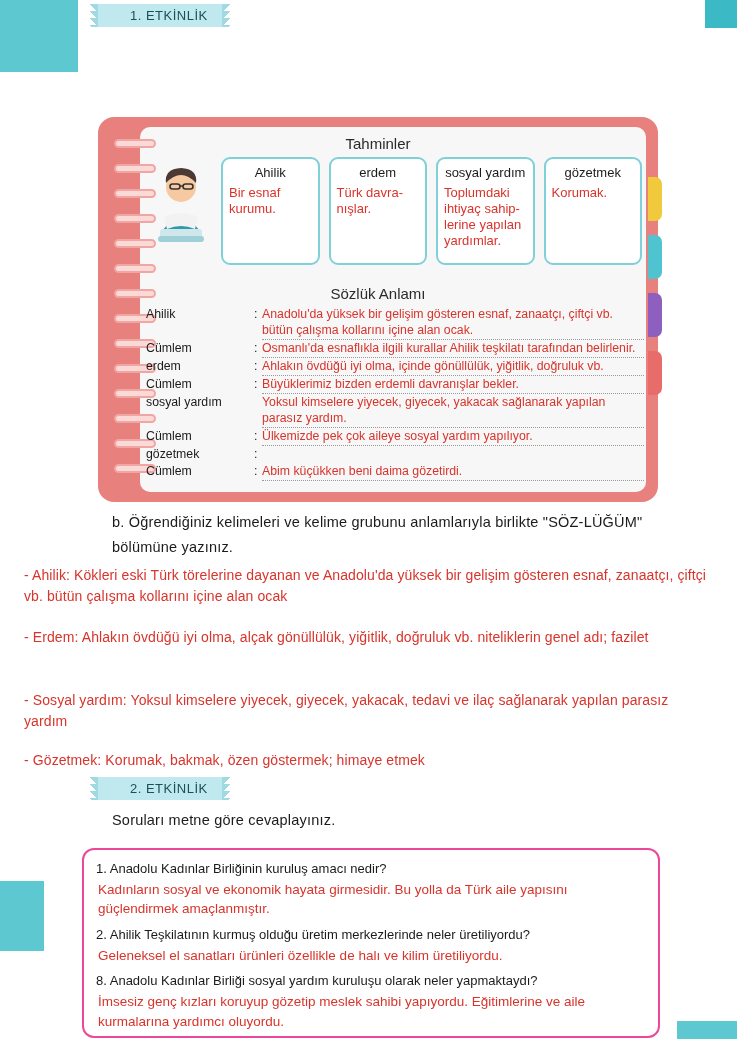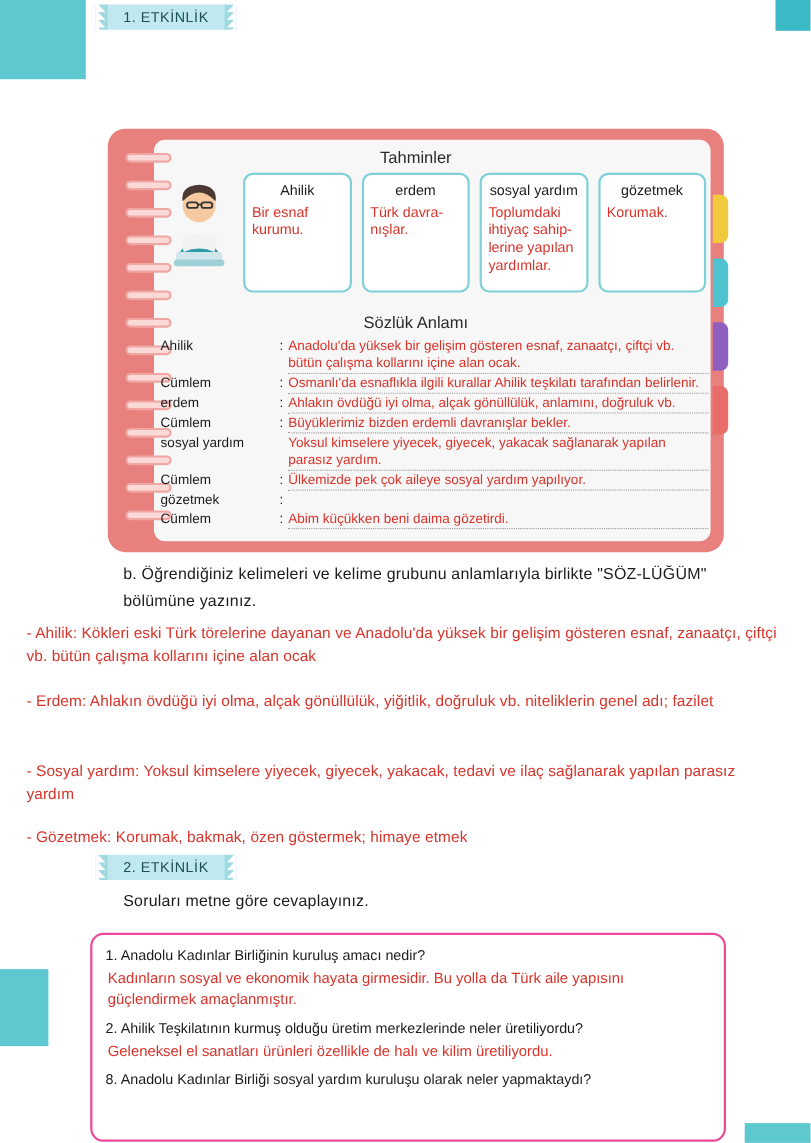--- a/index.html
+++ b/index.html
@@ -42,21 +42,21 @@
   .etkinlik::before, .etkinlik::after {
     content: "";
     position: absolute;
     top: 0; bottom: 0;
     width: 11px;
     background:
       linear-gradient(45deg, transparent 50%, #9fd9e2 50%) 0 0/11px 7px repeat-y;
   }
   .etkinlik::before { left: -9px; }
   .etkinlik::after { right: -9px; transform: scaleX(-1); }
-  .etk-label { position: relative; z-index: 2; }
+  .etk-label { position: relative; z-index: 2; margin-left: 18px; }
 
   .para {
     position: absolute;
     font-size: 14.5px;
     line-height: 1.72;
     color: #1b1b1b;
     letter-spacing: .2px;
   }
 
   
@@ -277,21 +277,21 @@
         <div class="ddef dline">Anadolu'da yüksek bir gelişim gösteren esnaf, zanaatçı, çiftçi vb. bütün çalışma kollarını içine alan ocak.</div>
       </div>
       <div class="drow">
         <div class="dterm wide">Cümlem</div>
         <div class="dcolon">:</div>
         <div class="ddef dline">Osmanlı'da esnaflıkla ilgili kurallar Ahilik teşkilatı tarafından belirlenir.</div>
       </div>
       <div class="drow">
         <div class="dterm wide">erdem</div>
         <div class="dcolon">:</div>
-        <div class="ddef dline">Ahlakın övdüğü iyi olma, alçak gönüllülük, anlamını, doğruluk vb.</div>
+        <div class="ddef dline">Ahlakın övdüğü iyi olma, içinde gönüllülük, yiğitlik, doğruluk vb.</div>
       </div>
       <div class="drow">
         <div class="dterm wide">Cümlem</div>
         <div class="dcolon">:</div>
         <div class="ddef dline">Büyüklerimiz bizden erdemli davranışlar bekler.</div>
       </div>
       <div class="drow">
         <div class="dterm wide">sosyal yardım</div>
         <div class="dcolon"></div>
         <div class="ddef dline">Yoksul kimselere yiyecek, giyecek, yakacak sağlanarak yapılan parasız yardım.</div>
@@ -325,15 +325,16 @@
   </div>
 
   <div class="para" style="left:112px; top:808px; width:500px;">Soruları metne göre cevaplayınız.</div>
 
   <div class="qbox">
     <div class="q">1. Anadolu Kadınlar Birliğinin kuruluş amacı nedir?</div>
     <div class="a">Kadınların sosyal ve ekonomik hayata girmesidir. Bu yolla da Türk aile yapısını güçlendirmek amaçlanmıştır.</div>
     <div class="q">2. Ahilik Teşkilatının kurmuş olduğu üretim merkezlerinde neler üretiliyordu?</div>
     <div class="a">Geleneksel el sanatları ürünleri özellikle de halı ve kilim üretiliyordu.</div>
     <div class="q">8. Anadolu Kadınlar Birliği sosyal yardım kuruluşu olarak neler yapmaktaydı?</div>
+    <div class="a">İmsesiz genç kızları koruyup gözetip meslek sahibi yapıyordu. Eğitimlerine ve aile kurmalarına yardımcı oluyordu.</div>
   </div>
 
 </div>
 
 </body></html>

